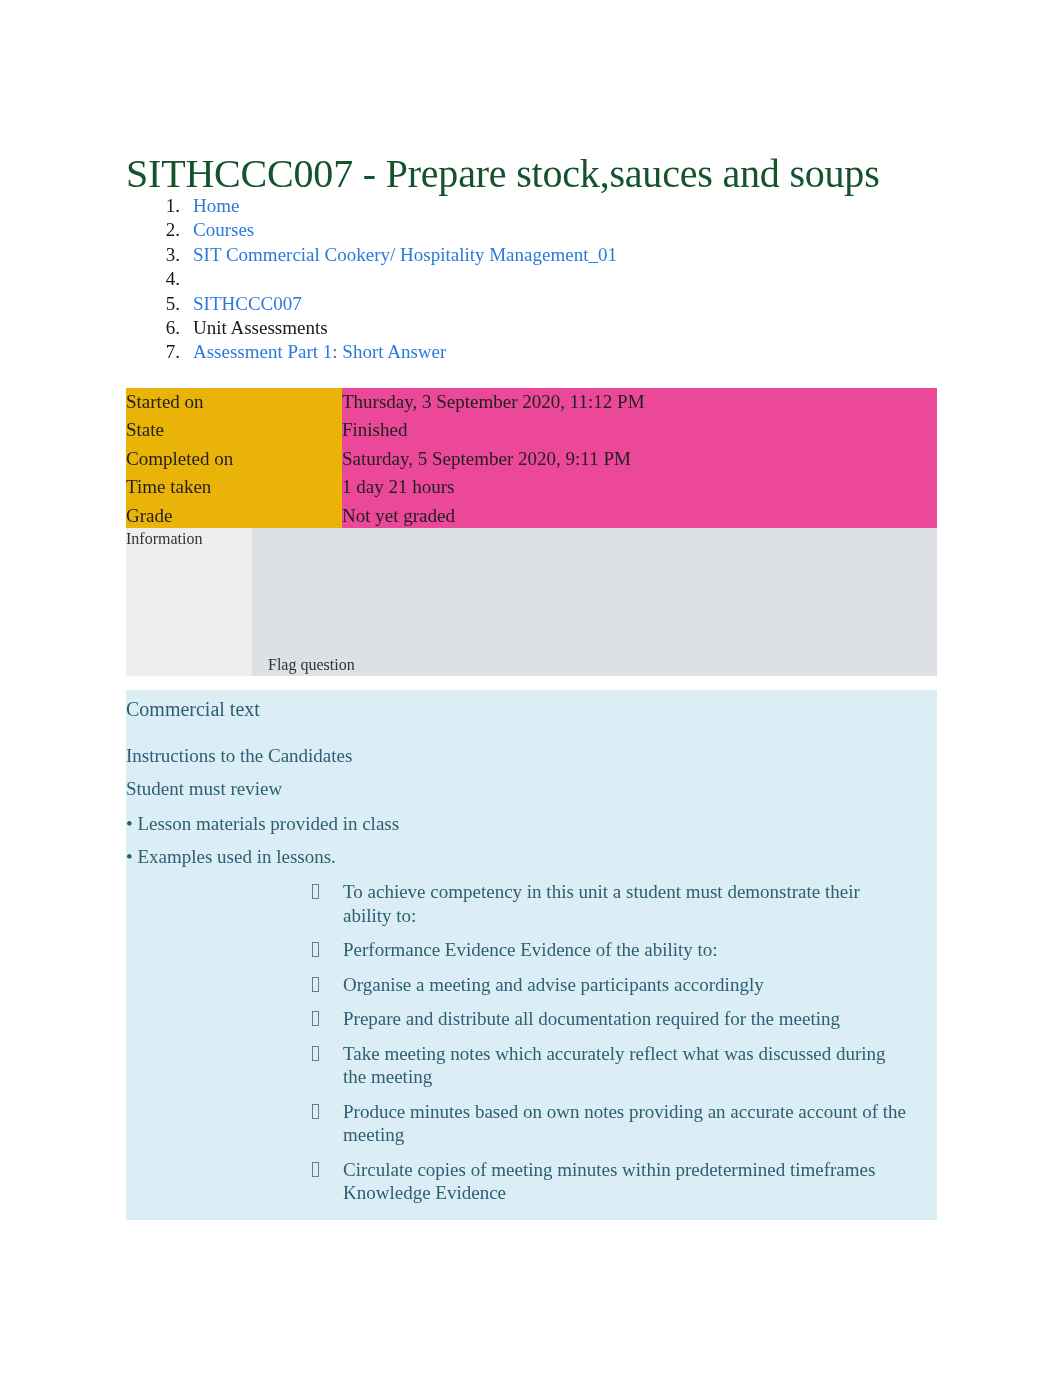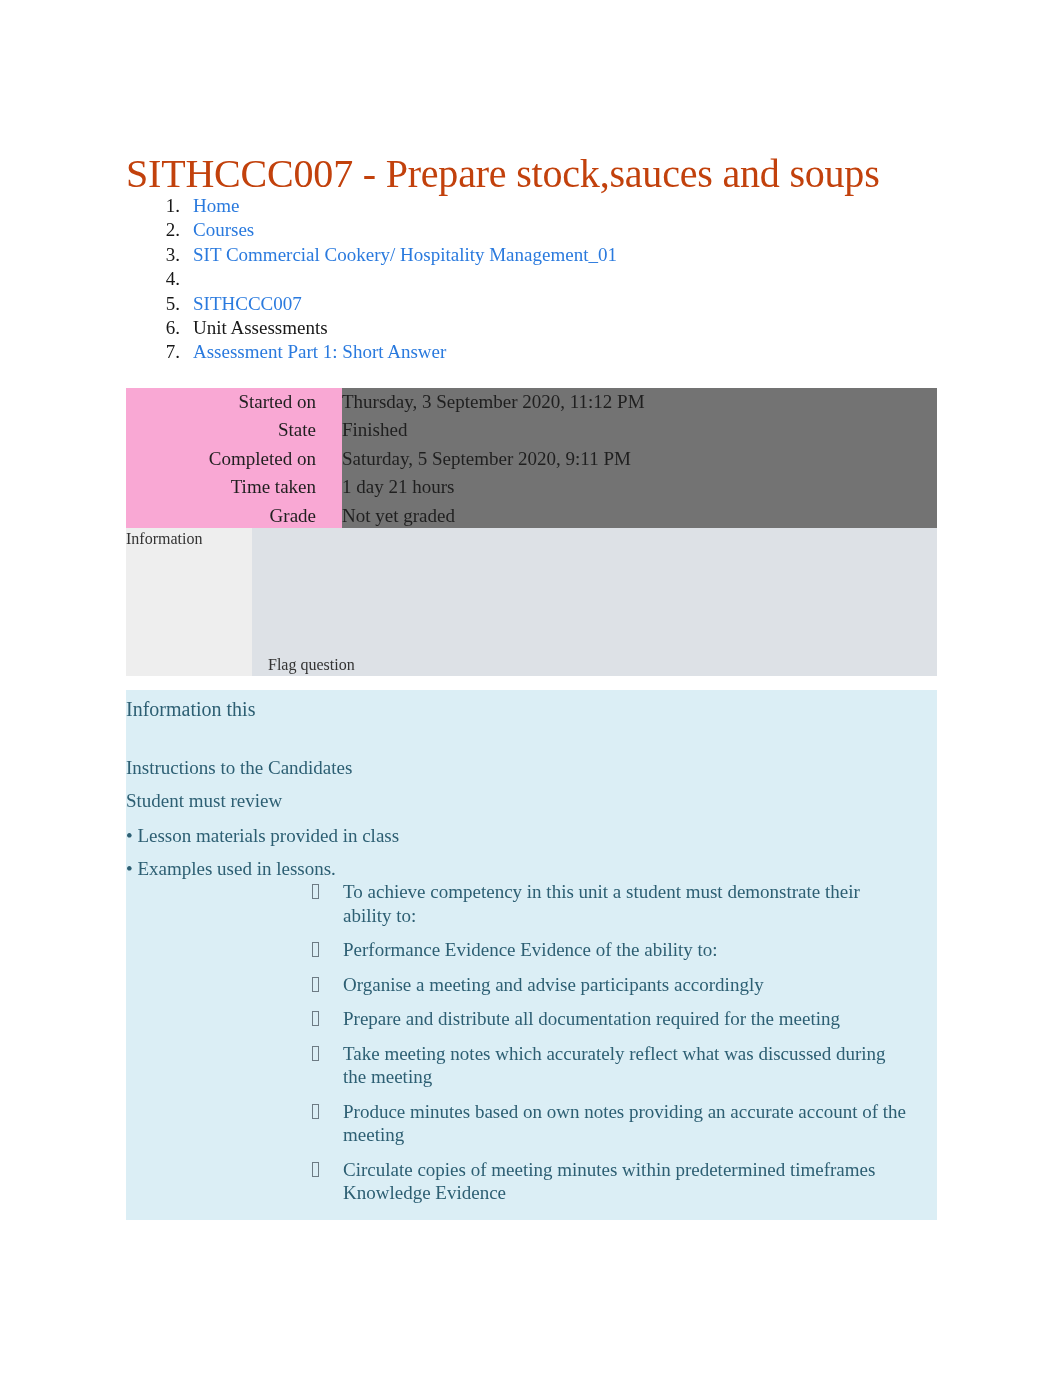--- a/index.html
+++ b/index.html
@@ -19,21 +19,21 @@
   }
 
   
   .page-title {
     position: absolute;
     left: 126px;
     top: 122px;
     font-size: 40px;
     line-height: 50px;
     font-weight: 400;
-    color: #c2410c;
+    color: #14532d;
     letter-spacing: -0.2px;
     white-space: nowrap;
   }
 
   
   .breadcrumb {
     position: absolute;
     left: 126px;
     top: 194px;
     width: 820px;
@@ -78,27 +78,26 @@
   .summary-table td {
     padding: 0;
     font-size: 19px;
     line-height: 28.4px;
     height: 28.4px;
     vertical-align: middle;
     color: #1f1f1f;
   }
   .summary-table td.cell-label {
     width: 190px;
-    text-align: right;
     padding-right: 26px;
-    background: #f9a8d4;
+    background: #eab308;
   }
   .summary-table td.cell-value {
     text-align: left;
-    background: #737373;
+    background: #ec4899;
   }
 
   
   .info-block {
     position: absolute;
     left: 126px;
     top: 528px;
     width: 811px;
     height: 148px;
   }
@@ -154,21 +153,20 @@
     line-height: 28px;
     color: #2d5f73;
   }
   .info-panel .panel-para {
     position: absolute;
     left: 0;
     font-size: 19px;
     line-height: 26px;
     color: #2d5f73;
     white-space: nowrap;
-    margin-top: 12px;
   }
   .info-panel .p1 { top: 53px; }
   .info-panel .p2 { top: 86px; }
   .info-panel .p3 { top: 121px; }
   .info-panel .p4 { top: 154px; }
 
   
   .evidence-list {
     position: absolute;
     left: 186px;
@@ -242,21 +240,21 @@
 </table>
 
 <div class="info-block">
   <div class="info-left"></div>
   <div class="info-right"></div>
   <div class="info-label">Information</div>
   <div class="flag-question">Flag question</div>
 </div>
 
 <div class="info-panel">
-  <div class="panel-heading">Information this</div>
+  <div class="panel-heading">Commercial text</div>
 
   <div class="panel-para p1">Instructions to the Candidates</div>
   <div class="panel-para p2">Student must review</div>
   <div class="panel-para p3">• Lesson materials provided in class</div>
   <div class="panel-para p4">• Examples used in lessons.</div>
 
   <ul class="evidence-list" id="evidence-list">
       <li>
         <span class="tofu"></span>
         <span class="li-text">To achieve competency in this unit a student must demonstrate their ability to:</span>

